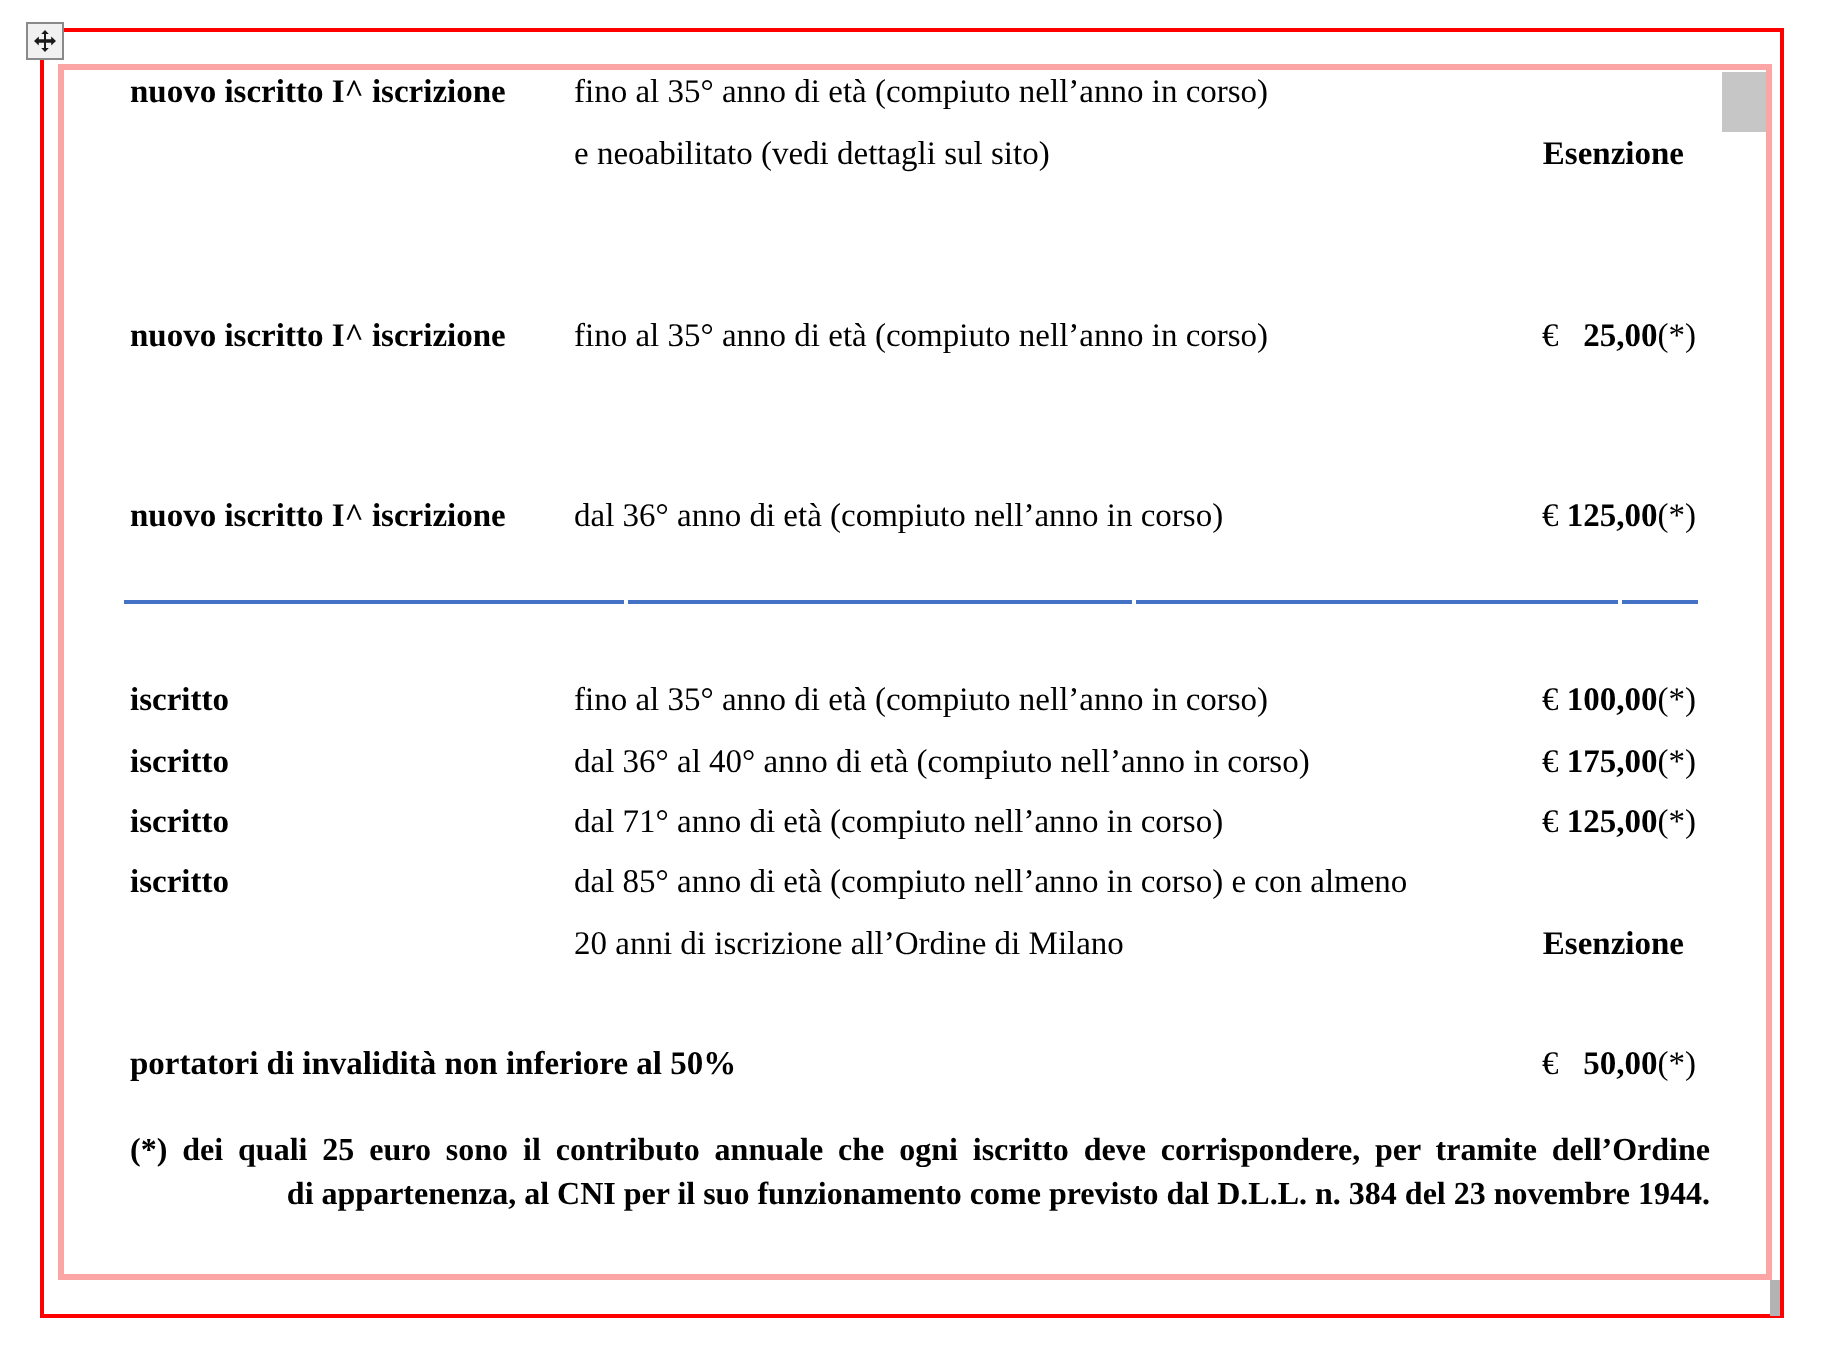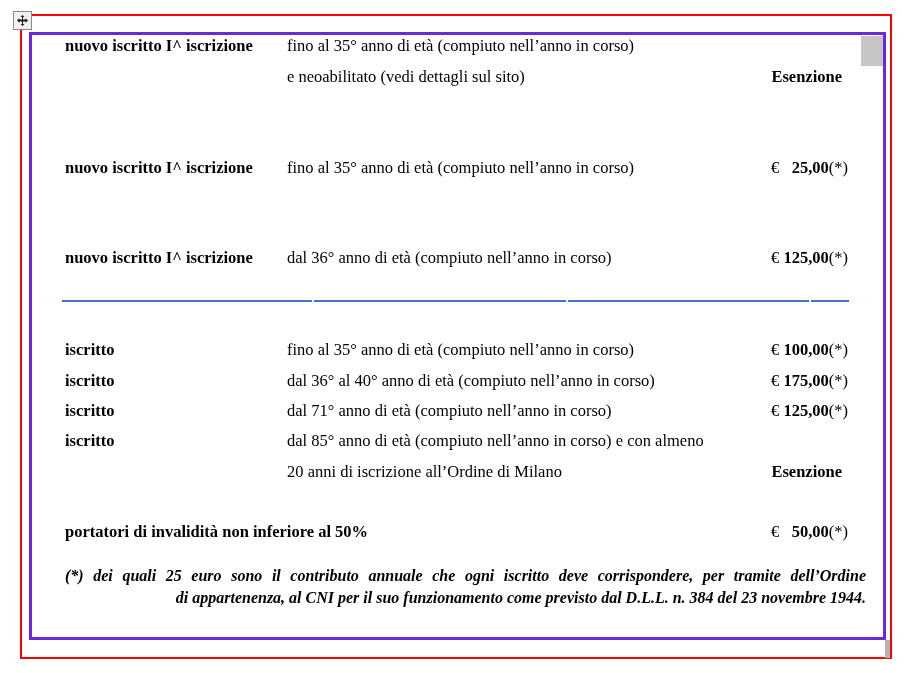--- a/index.html
+++ b/index.html
@@ -15,43 +15,43 @@
     border:2px solid #ff0000;box-sizing:border-box;
   }
   .move-handle{
     position:absolute;left:13px;top:11px;width:19px;height:19px;
     background:#f1f1f1;border:1px solid #8a8a8a;box-sizing:border-box;
     display:flex;align-items:center;justify-content:center;z-index:5;
   }
   .move-handle svg{width:11px;height:11px;fill:#1a1a1a;}
   .content-box{
     position:absolute;left:29px;top:32px;width:857px;height:608px;
-    border:3px solid #6d28d9;box-sizing:border-box;background:#ffffff;z-index:2;
+    border:3px solid #fca5a5;box-sizing:border-box;background:#ffffff;z-index:2;
   }
   .scroll-thumb{
     position:absolute;top:1px;right:0px;width:22px;height:30px;
     background:#c6c6c6;
   }
   .scroll-strip{
     position:absolute;left:885px;top:640px;width:5px;height:18px;
     background:#b3b3b3;z-index:1;
   }
   .row{
     position:absolute;left:0;right:0;height:20px;line-height:20px;
     font-size:16.5px;
   }
   .c1{position:absolute;left:33px;font-weight:bold;white-space:nowrap;}
   .c2{position:absolute;left:255px;white-space:nowrap;}
   .c3{position:absolute;right:35px;white-space:pre;text-align:right;}
   .c3 .num{font-weight:bold;}
   .c3 .exempt{font-weight:bold;margin-right:6px;}
   .divider{position:absolute;height:2px;background:#4472C4;}
   .footnote{
-    position:absolute;left:33px;right:17px;top:530px;
-    font-weight:bold;font-style:italic;font-size:16px;line-height:21.5px;
+    position:absolute;left:33px;right:28px;top:530px;
+    font-weight:bold;font-size:16px;line-height:21.5px;
   }
   .fn-l1{text-align:justify;text-align-last:justify;}
   .fn-l2{text-align:right;}
 </style>
 </head>
 <body>
 
 <div class="outer-frame"></div>
 
 <div class="move-handle">

